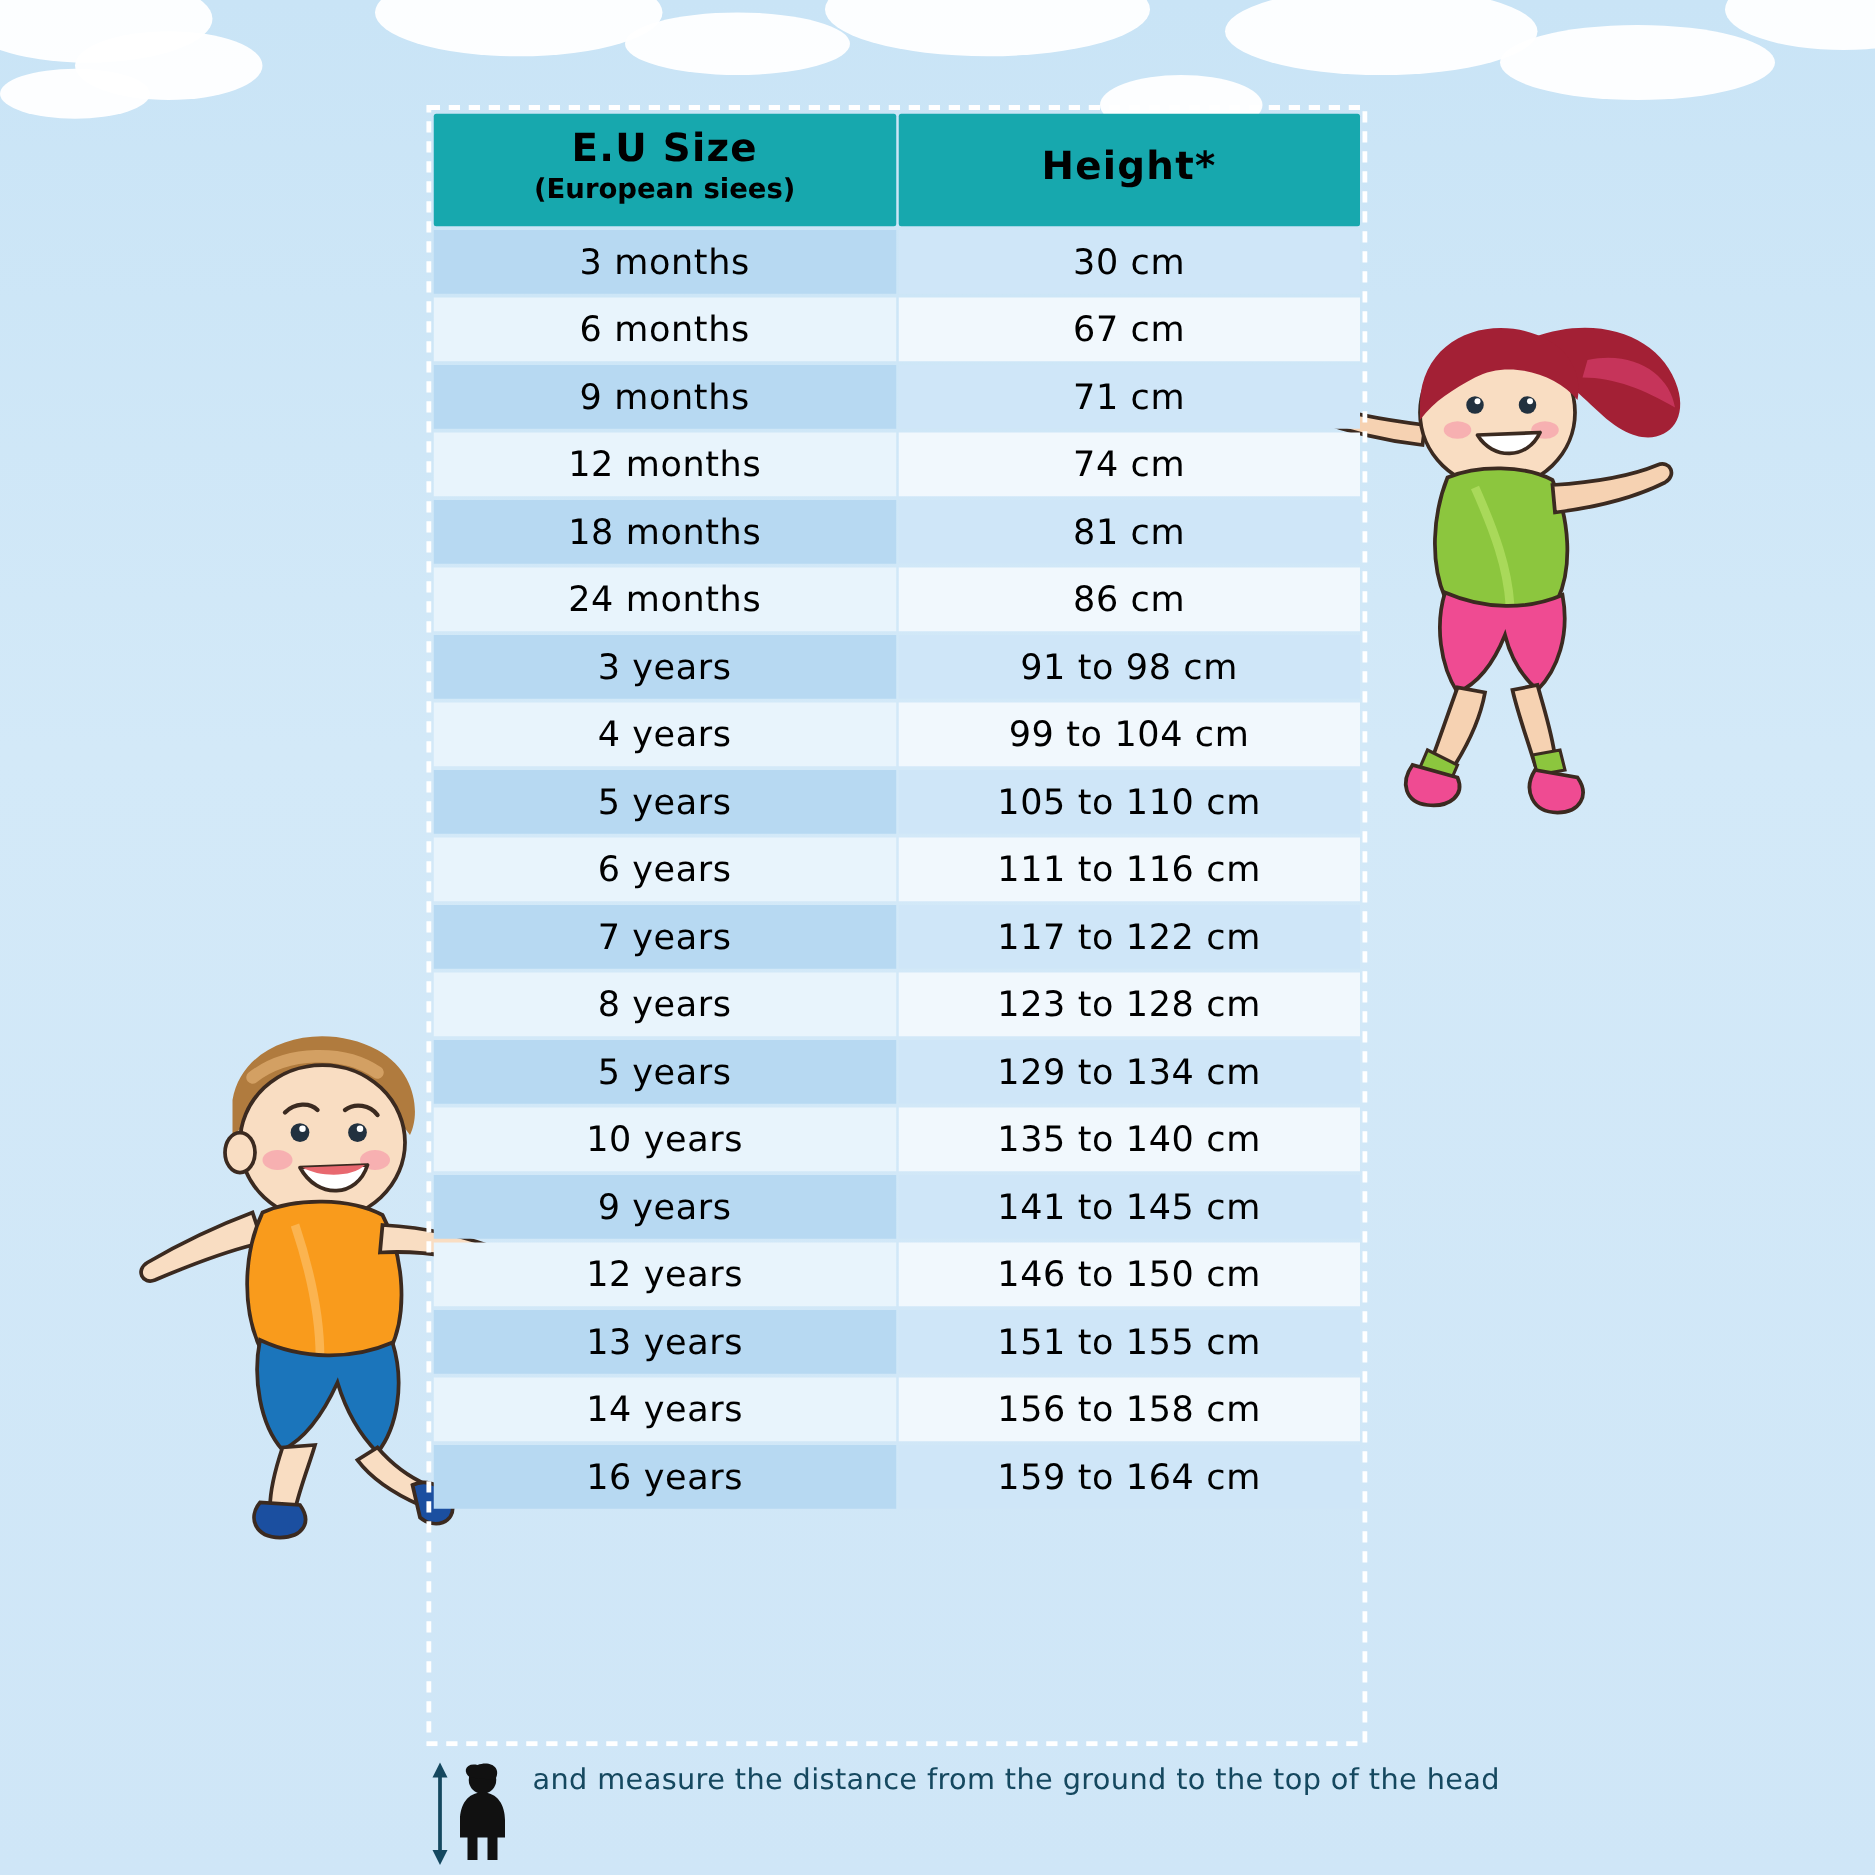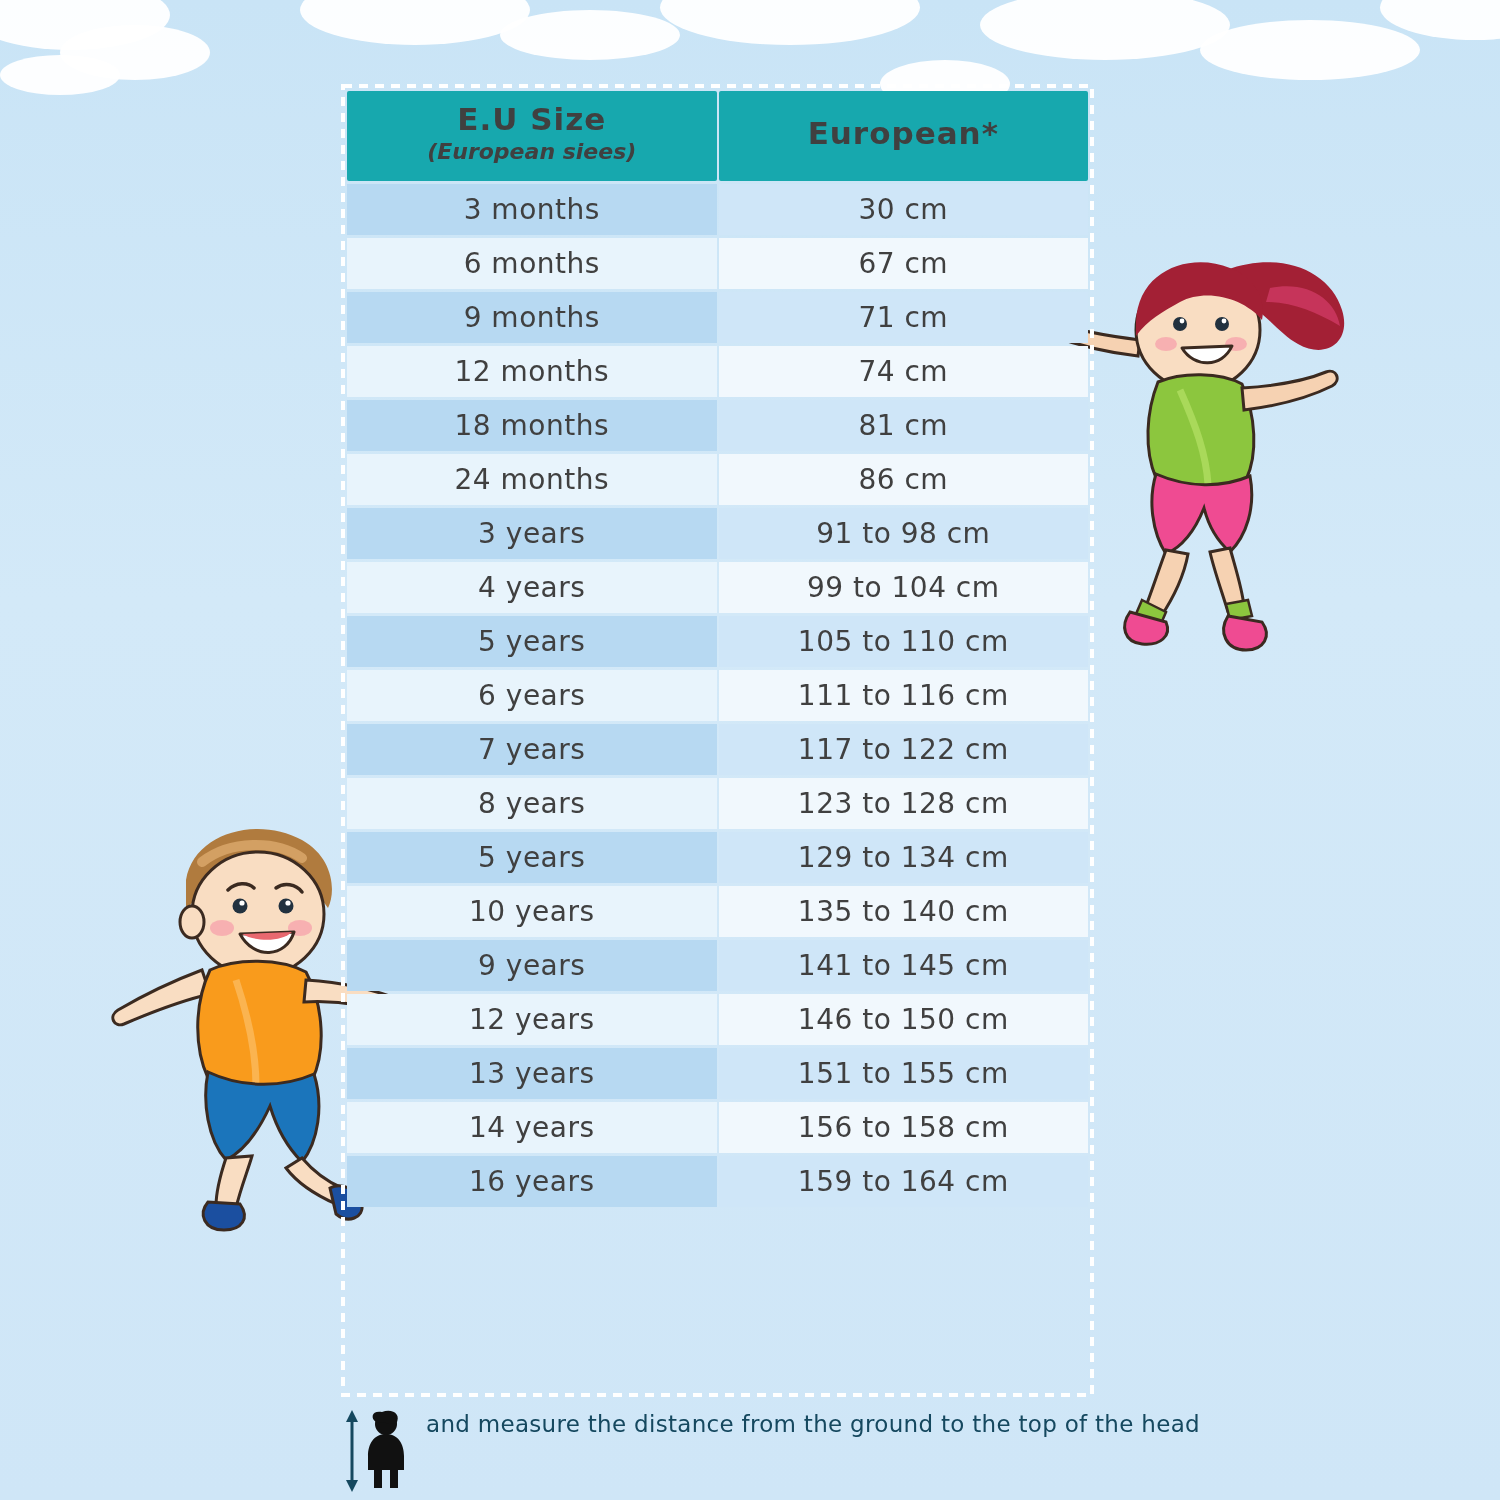--- a/index.html
+++ b/index.html
@@ -44,41 +44,40 @@
   }
   table.size-table {
     border-collapse: separate;
     border-spacing: 2px 3px;
     width: 745px;
     table-layout: fixed;
   }
   table.size-table th, table.size-table td {
     text-align: center;
     vertical-align: middle;
-    color: #404040;
+    color: #000000;
   }
   thead th {
     background: #17a8ae;
     color: #ffffff;
     padding: 10px 4px 14px 4px;
     height: 66px;
     border-radius: 2px;
   }
   .th-main {
     font-size: 31px;
     font-family: "DejaVu Sans", sans-serif;
     letter-spacing: 1px;
     display: block;
     line-height: 1.15;
   }
   .th-sub {
     font-size: 22px;
     display: block;
     line-height: 1.3;
-    font-style: italic;
   }
   tbody td {
     height: 49px;
     font-size: 28px;
     color: #14485e;
     letter-spacing: 0.5px;
     margin-top: 45px;
   }
   tbody tr:nth-child(odd) td.col-eu  { background: #b7d9f2; }
   tbody tr:nth-child(even) td.col-eu { background: #e8f4fc; }
@@ -220,21 +219,21 @@
 
 <div id="chart-wrap">
   <table class="size-table">
     <thead>
       <tr>
         <th>
           <span class="th-main">E.U Size</span>
           <span class="th-sub">(European siees)</span>
         </th>
         <th>
-          <span class="th-main">European*</span>
+          <span class="th-main">Height*</span>
           <span class="th-sub"></span>
         </th>
       </tr>
     </thead>
     <tbody>
       <tr>
           <td class="col-eu">3 months</td>
           <td class="col-st">30 cm</td>
         </tr>
       <tr>

